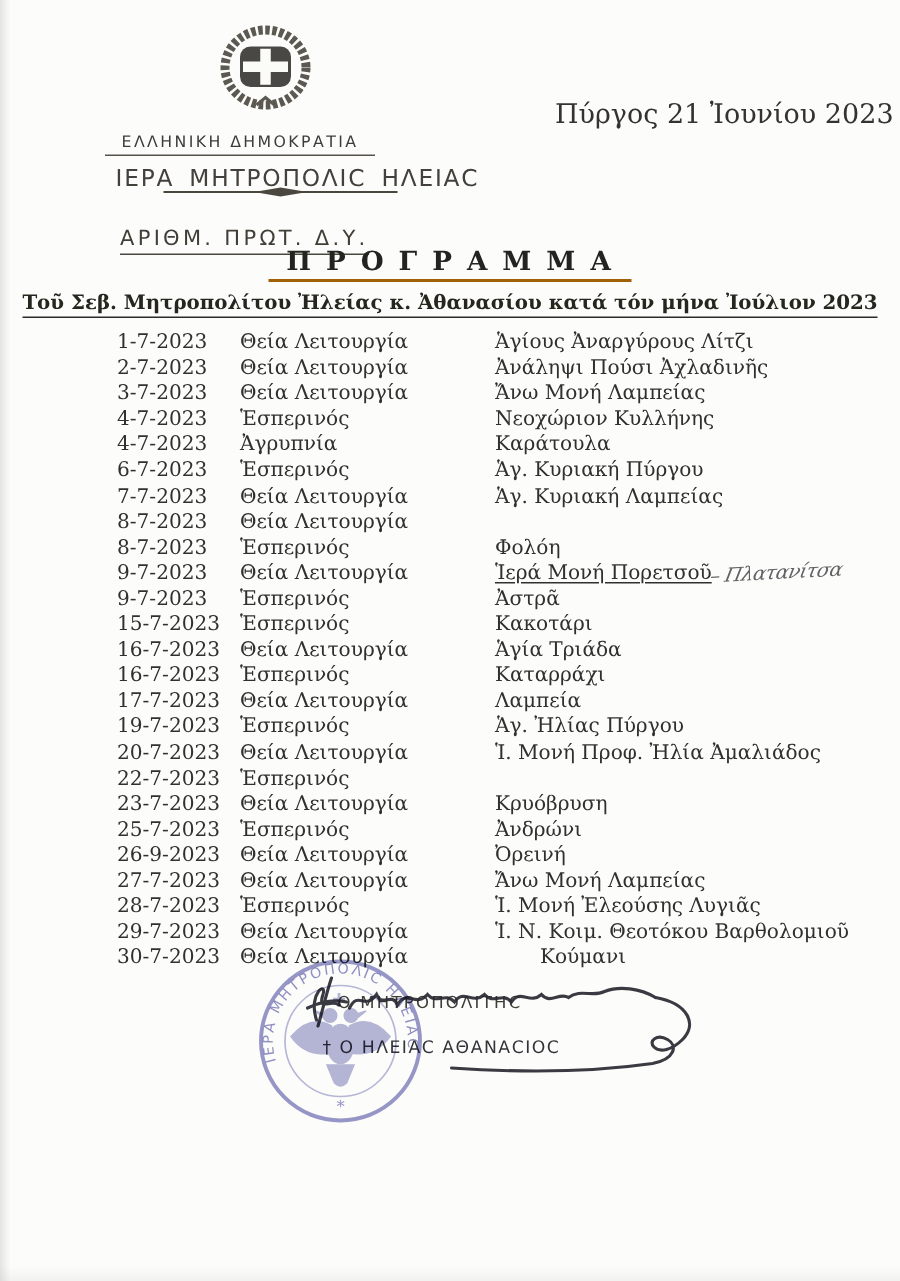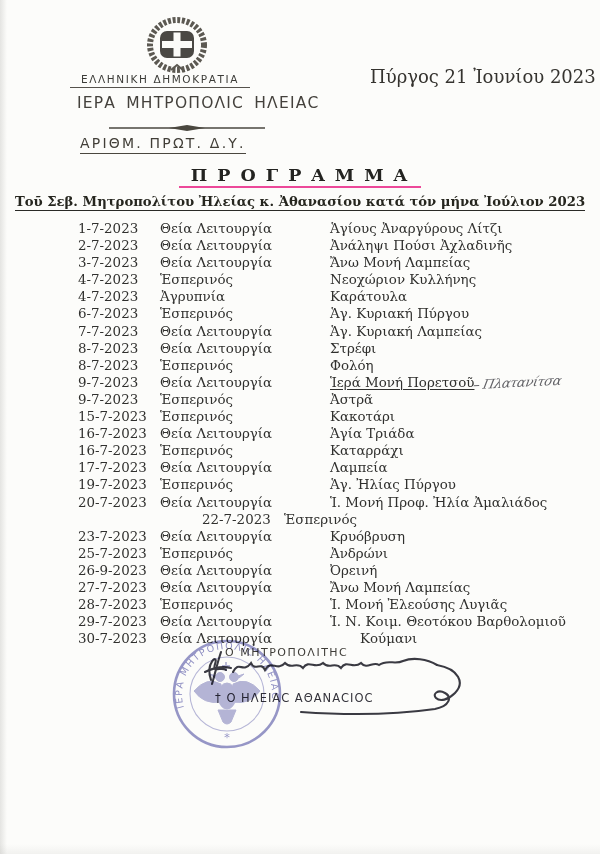--- a/index.html
+++ b/index.html
@@ -9,41 +9,41 @@
     font-family:"DejaVu Serif", serif;
     color:#2e2e2e;
   }
   .scan-edge{position:absolute;left:0;top:0;width:7px;height:100%;
     background:linear-gradient(to right, rgba(120,120,115,.18), rgba(120,120,115,0));}
   .scan-bottom{position:absolute;left:0;bottom:0;width:100%;height:10px;
     background:linear-gradient(to top, rgba(120,120,115,.08), rgba(120,120,115,0));}
 
   
   .emblem{position:absolute;left:133px;top:16px;}
-  .uncial{font-family:"DejaVu Sans", sans-serif;color:#3c3c38;}
+  .uncial{font-family:"DejaVu Sans", sans-serif;color:#3c3c38;margin-top:16px;}
   .republic{position:absolute;left:70px;top:73px;width:180px;text-align:center;
     font-size:10.5px;letter-spacing:1.6px;border-bottom:1px solid #55524c;padding-bottom:2px;}
   .metropolis{position:absolute;left:77px;top:94px;font-size:15.5px;letter-spacing:1.2px;
     word-spacing:4px;color:#44413c;}
   .ornament{position:absolute;left:107px;top:117px;}
   .date-line{position:absolute;left:370px;top:66px;font-size:18px;color:#35332f;}
   .protocol{position:absolute;left:80px;top:135px;font-size:14px;letter-spacing:2.2px;
     border-bottom:1.5px solid #4a473f;padding-bottom:2px;color:#413e37;}
 
   
   .title-wrap{position:absolute;left:0;top:165px;width:600px;text-align:center;}
   .doc-title{display:inline-block;font-size:17.5px;font-weight:bold;letter-spacing:10px;
-    color:#232320;border-bottom:2px solid #ec4899;padding:0 4px 1px 12px;}
+    color:#232320;border-bottom:2px solid #a16207;padding:0 4px 1px 12px;}
   .doc-subtitle{position:absolute;left:0;top:191px;width:600px;text-align:center;}
   .doc-subtitle span{display:inline-block;font-size:13.2px;font-weight:bold;color:#26261f;
     border-bottom:1.4px solid #2a2a26;padding-bottom:1px;}
 
   
   .schedule{position:absolute;left:78px;top:220px;width:500px;}
-  .row{display:flex;height:17.1px;line-height:17.1px;font-size:13.4px;color:#30302e;justify-content:center;}
+  .row{display:flex;height:17.1px;line-height:17.1px;font-size:13.4px;color:#30302e;}
   .cell-date{width:82px;flex:none;}
   .cell-service{width:170px;flex:none;}
   .cell-location{flex:1;white-space:nowrap;}
   .row:last-child .cell-location{padding-left:30px;}
   .u{text-decoration:underline;text-underline-offset:2px;}
   .handwritten{display:inline-block;font-style:italic;transform:skewX(-14deg) rotate(-3deg);
     color:#3c3c42;opacity:.8;letter-spacing:-.5px;font-family:"DejaVu Serif",serif;font-size:13px;}
 
   
   .signer-title{position:absolute;left:225px;top:646px;font-size:11px;letter-spacing:1.5px;
@@ -125,21 +125,20 @@
 
   <div class="row">
     <span class="cell-date">7-7-2023</span>
     <span class="cell-service">Θεία Λειτουργία</span>
     <span class="cell-location">Ἁγ. Κυριακή Λαμπείας</span>
   </div>
 
   <div class="row">
     <span class="cell-date">8-7-2023</span>
     <span class="cell-service">Θεία Λειτουργία</span>
-    <span class="cell-location">Στρέφι</span>
   </div>
 
   <div class="row">
     <span class="cell-date">8-7-2023</span>
     <span class="cell-service">Ἑσπερινός</span>
     <span class="cell-location">Φολόη</span>
   </div>
 
   <div class="row">
     <span class="cell-date">9-7-2023</span>

